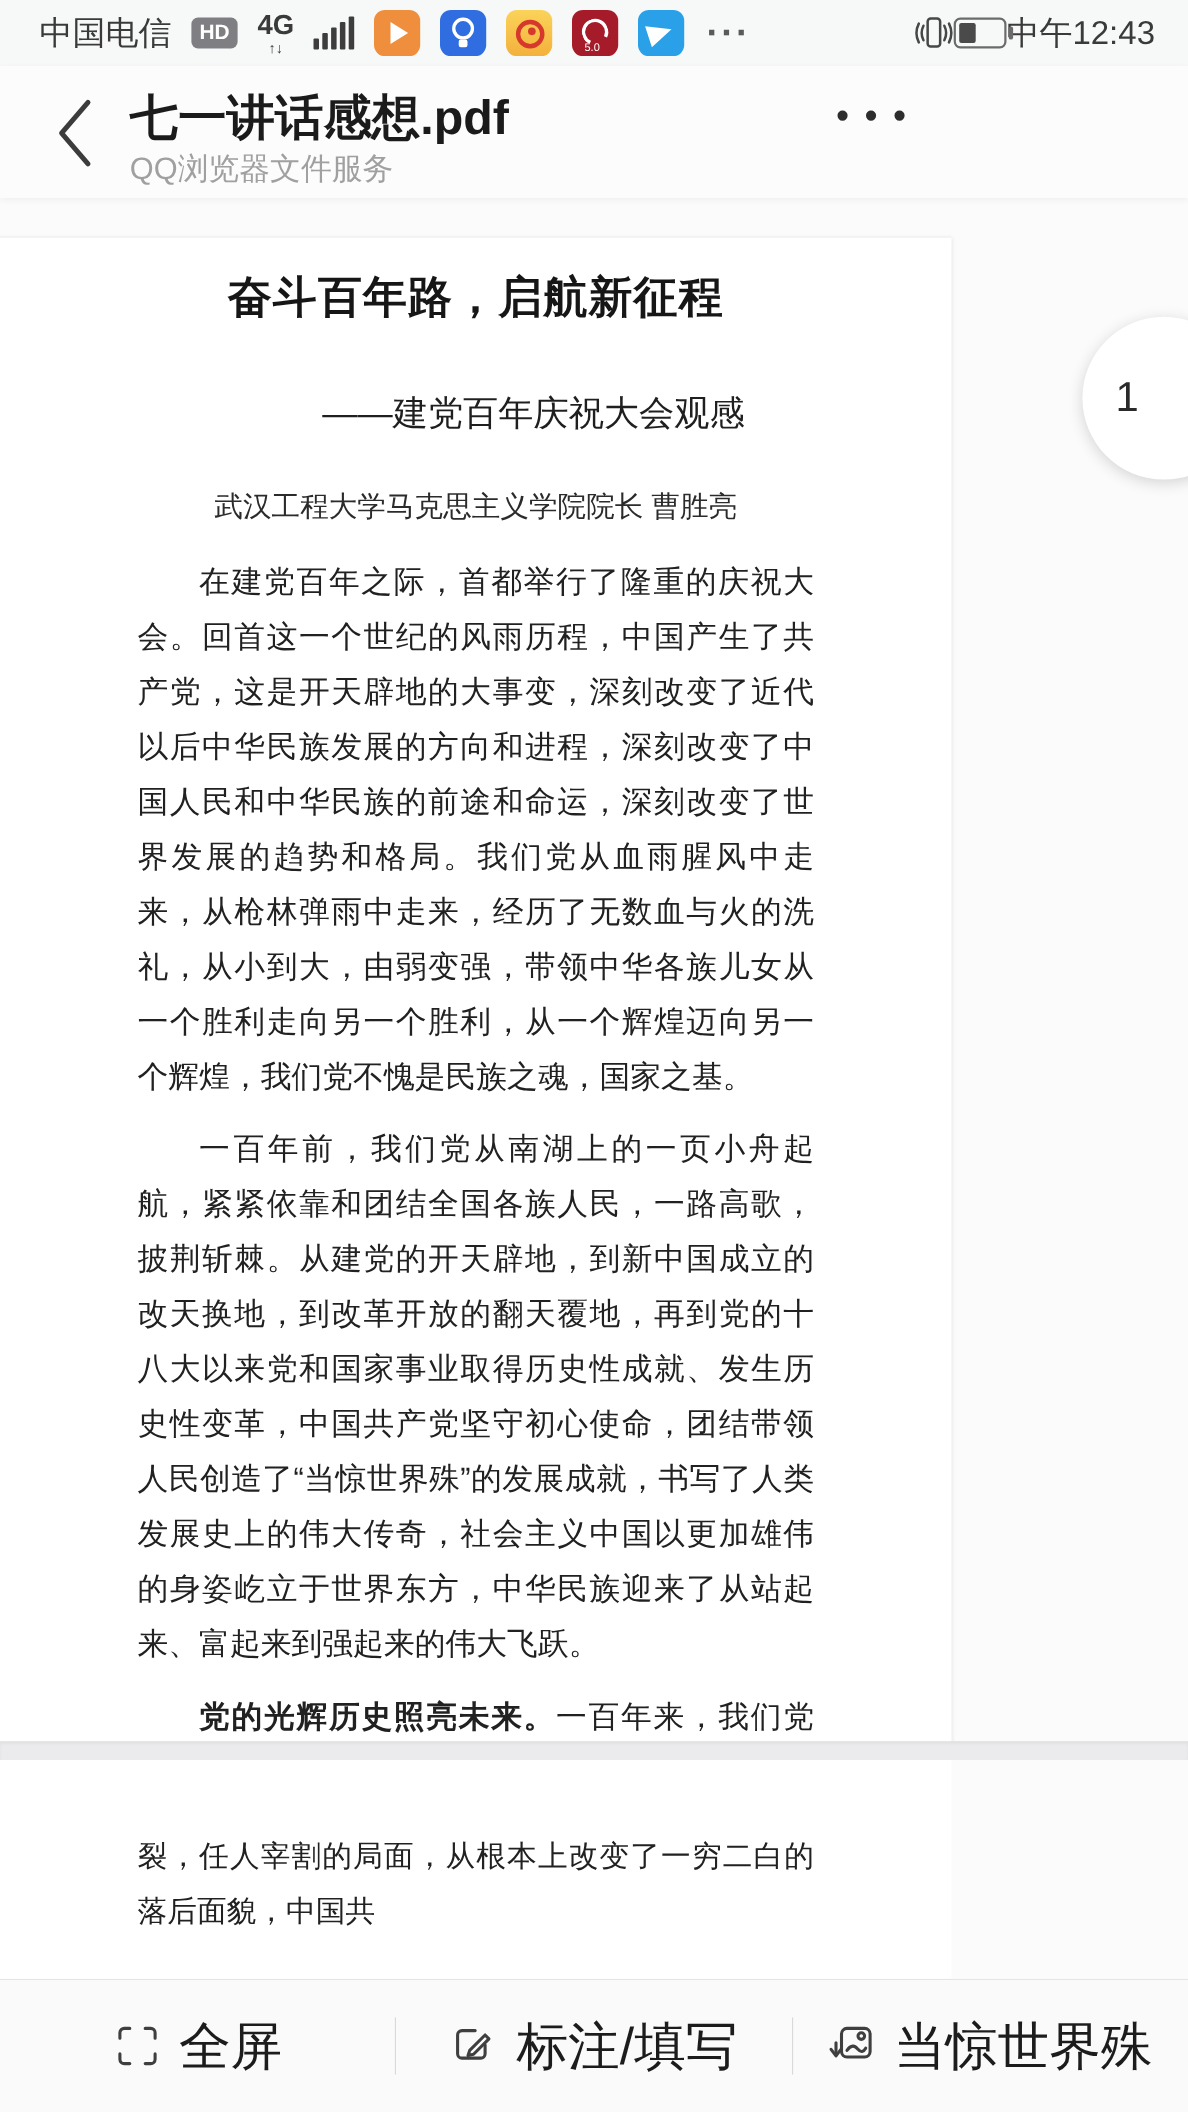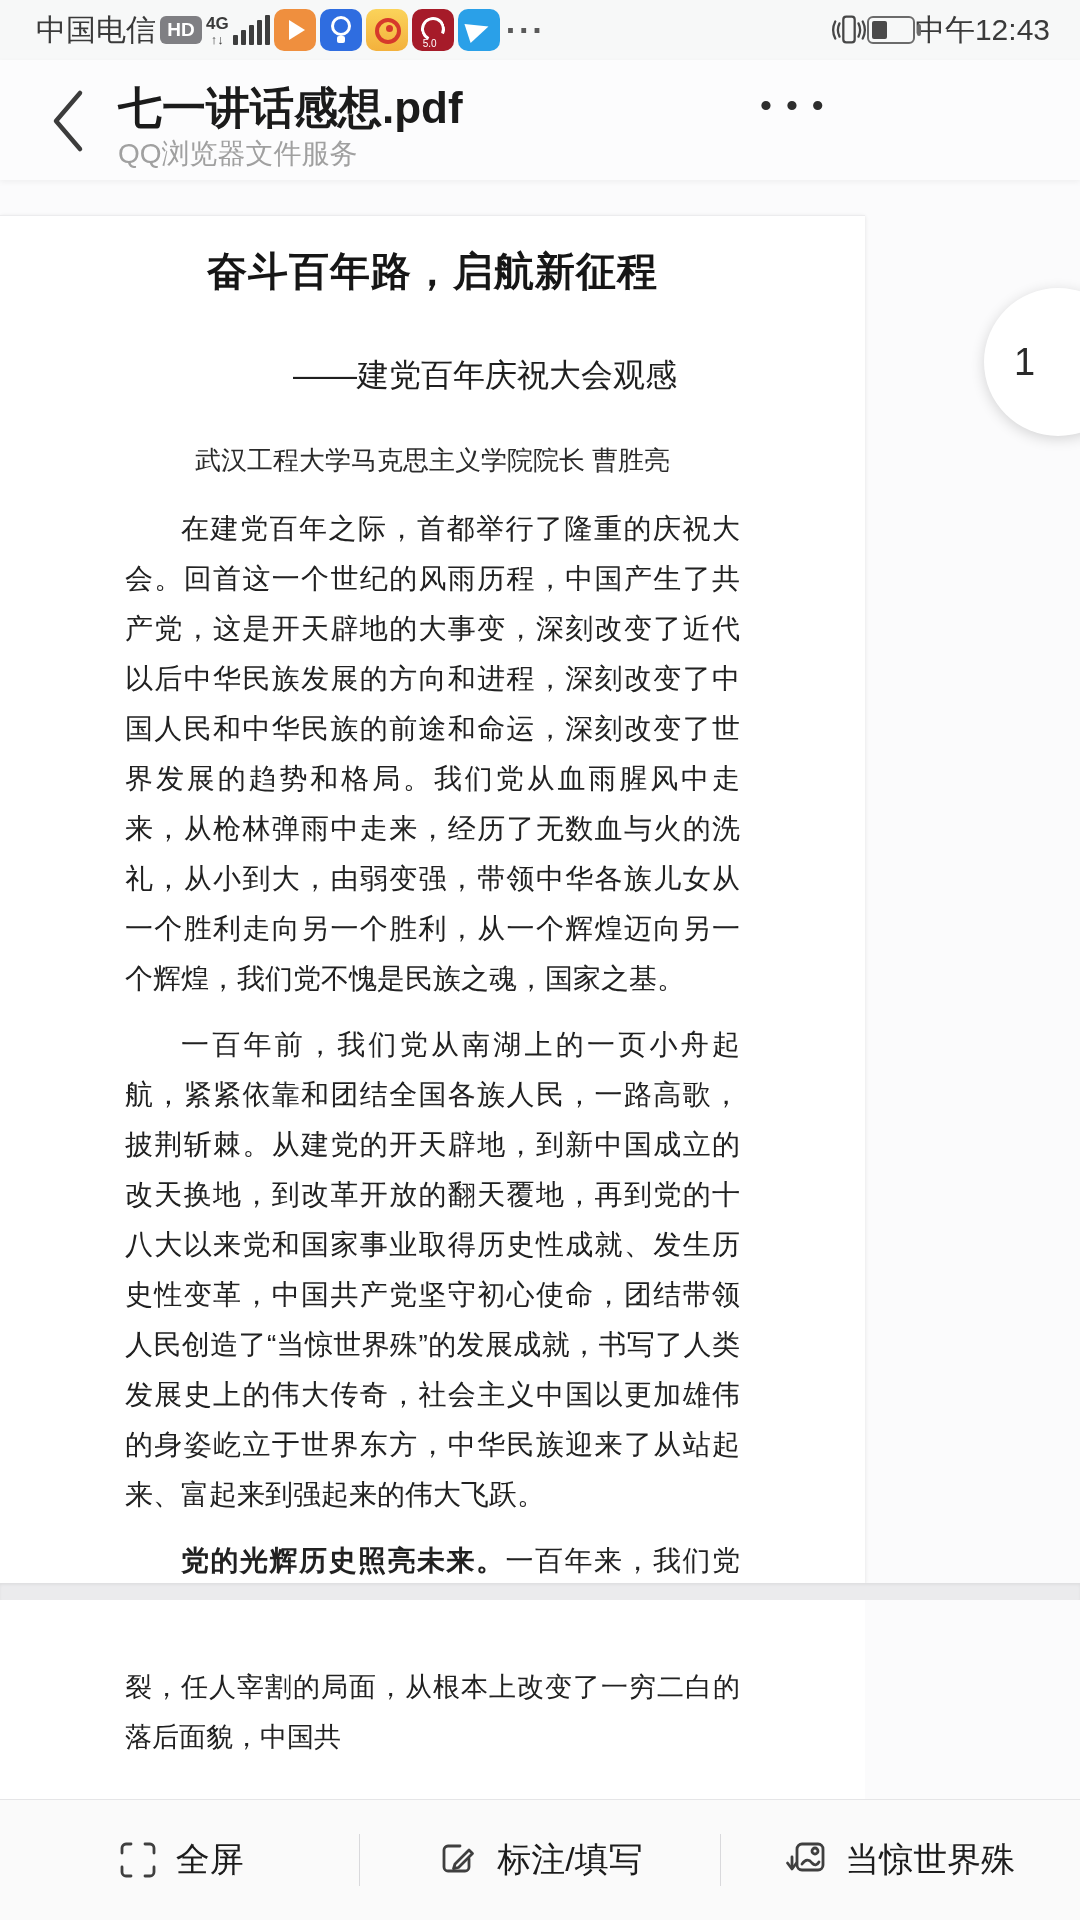--- a/index.html
+++ b/index.html
@@ -2,26 +2,26 @@
 <html><head>
 <meta charset="utf-8">
 <style>
   html,body{margin:0;padding:0;width:1080px;height:1920px;overflow:hidden;
     font-family:"Liberation Sans","DejaVu Sans",sans-serif;background:#fff;}
   .screen{position:relative;width:1080px;height:1920px;background:#fbfbfc;}
 
   
   .status-bar{position:absolute;top:0;left:0;width:100%;height:60px;background:#f7f8f8;
     display:flex;align-items:center;justify-content:space-between;padding:0 30px 0 36px;box-sizing:border-box;}
-  .sb-left{display:flex;align-items:center;gap:4px;}
+  .sb-left{display:flex;align-items:center;gap:18px;}
   .carrier{font-size:30px;color:#3a3a3a;}
   .hd-badge{width:42px;height:28px;background:#7f7f83;color:#fff;border-radius:6px;
     font-size:19px;font-weight:bold;display:flex;align-items:center;justify-content:center;}
   .net{display:flex;flex-direction:column;align-items:center;line-height:1;}
-  .net-type{font-size:17px;font-weight:bold;color:#3a3a3a;}
+  .net-type{font-size:25px;font-weight:bold;color:#3a3a3a;}
   .net-arrows{font-size:13px;color:#3a3a3a;margin-top:1px;}
   .signal{display:flex;align-items:flex-end;gap:3px;height:30px;}
   .signal i{display:block;width:5px;background:#3d3d3d;border-radius:1px;}
   .app-icon{width:42px;height:42px;border-radius:10px;position:relative;flex:none;}
   .icon-video{background:#ef8f3e;}
   .icon-video::after{content:"";position:absolute;left:15px;top:11px;width:0;height:0;
     border-top:10px solid transparent;border-bottom:10px solid transparent;border-left:16px solid #fff;}
   .icon-bulb{background:#2f6de0;}
   .icon-bulb::before{content:"";position:absolute;left:11px;top:7px;width:14px;height:14px;
     border:3px solid #fff;border-radius:50%;}
@@ -71,21 +71,21 @@
   .doc-text .lead{font-weight:bold;}
   .page-two .cont{margin:0 125px;padding-top:62px;font-size:27px;line-height:50px;color:#212121;text-align:justify;}
   .page-bubble{position:absolute;top:108px;right:-52px;width:148px;height:148px;background:#fff;
     border-radius:50%;box-shadow:0 3px 14px rgba(0,0,0,0.16);z-index:6;display:flex;align-items:center;cursor:grab;}
   .page-bubble span{margin-left:30px;font-size:38px;color:#2a2a2a;}
 
   
   .toolbar{position:absolute;bottom:0;left:0;width:1080px;height:120px;background:#fafafa;
     border-top:1px solid #e5e5e7;display:flex;align-items:center;z-index:7;}
   .tb-btn{flex:1;height:100%;display:flex;align-items:center;justify-content:center;gap:16px;cursor:pointer;}
-  .tb-label{font-size:34px;color:#1c1c1c;}
+  .tb-label{font-size:47px;color:#1c1c1c;}
   .tb-divider{width:1px;height:52px;background:#d9d9dc;flex:none;}
   svg.stroke-ic{stroke:#3f3f3f;fill:none;stroke-width:2.8;stroke-linecap:round;stroke-linejoin:round;}
 </style>
 </head>
 <body>
 
 <div class="screen">
 
   <div class="status-bar">
     <div class="sb-left">

